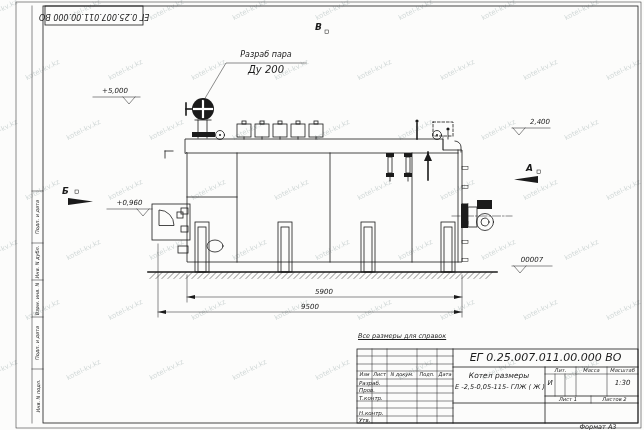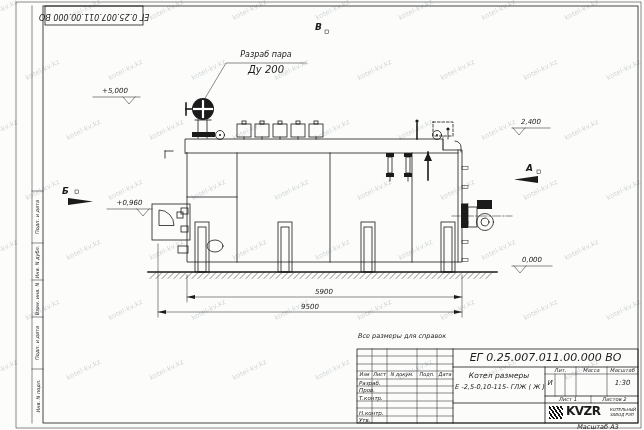--- a/index.html
+++ b/index.html
@@ -352,32 +352,32 @@
       <span>Подп. и дата</span>
     </div>
   <div class="vcell" style="top:369px;height:54px;">
       <span>Инв. N подл.</span>
     </div>
 
   <div class="t c" style="left:226px;top:51px;width:80px;font-size:8px;">Разраб пара</div>
   <div class="t c" style="left:226px;top:64px;width:80px;font-size:10px;">Ду 200</div>
   <div class="t c" style="left:93px;top:88px;width:44px;font-size:7px;">+5,000</div>
   <div class="t c" style="left:107px;top:200px;width:45px;font-size:7px;">+0,960</div>
-  <div class="t c" style="left:512px;top:119px;width:38px;font-size:7px;">2,400</div>
-  <div class="t c" style="left:512px;top:257px;width:40px;font-size:7px;">0,000</div>
+  <div class="t c" style="left:512px;top:119px;width:38px;font-size:7px;text-align:right;">2,400</div>
+  <div class="t c" style="left:512px;top:257px;width:40px;font-size:7px;">00007</div>
   <div class="t c" style="left:306px;top:289px;width:36px;font-size:7px;">5900</div>
   <div class="t c" style="left:292px;top:304px;width:36px;font-size:7px;">9500</div>
   <div class="t" style="left:62px;top:187px;font-size:9px;font-weight:bold;">Б</div>
   <div class="t" style="left:526px;top:164px;font-size:9px;font-weight:bold;">А</div>
   <div class="t" style="left:315px;top:23px;font-size:9px;font-weight:bold;">В</div>
-  <div class="t" style="left:358px;top:333px;font-size:6.5px;">Все размеры для справок</div>
+  <div class="t" style="left:358px;top:333px;font-size:6.5px;text-decoration:underline;">Все размеры для справок</div>
 
   <div class="t flexc" style="left:453px;top:349px;width:185px;height:18px;font-size:11px;">ЕГ 0.25.007.011.00.000  ВО</div>
   <div class="t c" style="left:455px;top:372px;width:88px;font-size:7.5px;">Котел размеры</div>
-  <div class="t c" style="left:455px;top:384px;width:88px;font-size:6.6px;">Е -2,5-0,10-115- ГЛЖ ( Ж )</div>
+  <div class="t c" style="left:455px;top:384px;width:88px;font-size:6.6px;">Е -2,5-0,05-115- ГЛЖ ( Ж )</div>
   <div class="t c" style="left:545px;top:368px;width:31px;font-size:5.2px;">Лит.</div>
   <div class="t c" style="left:576px;top:368px;width:31px;font-size:5.2px;">Масса</div>
   <div class="t c" style="left:607px;top:368px;width:31px;font-size:5.2px;">Масштаб</div>
   <div class="t c" style="left:545px;top:380px;width:10px;font-size:7px;">И</div>
   <div class="t c" style="left:607px;top:380px;width:31px;font-size:7px;">1:30</div>
   <div class="t c" style="left:545px;top:396.5px;width:46px;font-size:5.2px;">
     <span>Лист</span>&nbsp;<span>1</span>
   </div>
   <div class="t c" style="left:591px;top:396.5px;width:47px;font-size:5.2px;">
     <span>Листов</span>&nbsp;<span>2</span>
@@ -386,23 +386,15 @@
   <div class="t c" style="left:372px;top:371.5px;width:15px;font-size:5px;">Лист</div>
   <div class="t c" style="left:387px;top:371.5px;width:30px;font-size:5px;">N докум.</div>
   <div class="t c" style="left:417px;top:371.5px;width:20px;font-size:5px;">Подп.</div>
   <div class="t c" style="left:437px;top:371.5px;width:16px;font-size:5px;">Дата</div>
   <div class="t" style="left:359px;top:380px;font-size:5.5px;">Разраб.</div>
   <div class="t" style="left:359px;top:387px;font-size:5.5px;">Пров.</div>
   <div class="t" style="left:359px;top:394.5px;font-size:5.5px;">Т.контр.</div>
   <div class="t" style="left:359px;top:409.5px;font-size:5.5px;">Н.контр.</div>
   <div class="t" style="left:359px;top:416.5px;font-size:5.5px;">Утв.</div>
 
-  <div style="position:absolute;left:545px;top:403px;width:93px;height:20px;z-index:2;">
-    <div class="logo-stripes"></div>
-    <span class="logo-kvzr">KVZR</span>
-    <div class="logo-sub">
-      <span>КОТЕЛЬНЫЙ</span><br>
-      <span>ЗАВОД РЭП</span>
-    </div>
-  </div>
-
-  <div class="t c" style="left:560px;top:423.5px;width:76px;font-size:6.5px;">Масштаб А3</div>
+
+  <div class="t c" style="left:560px;top:423.5px;width:76px;font-size:6.5px;">Формат А3</div>
 </div>
 
 </body></html>

